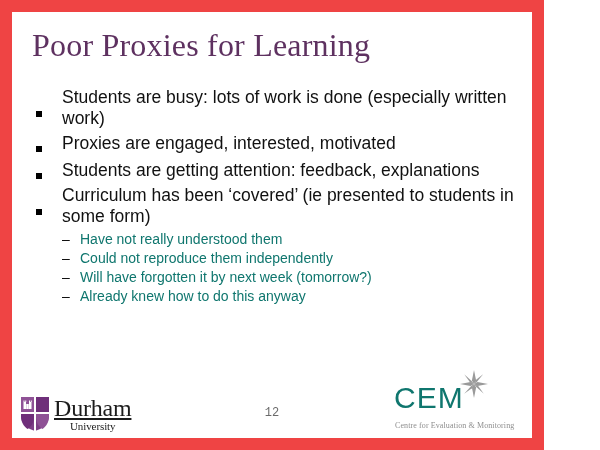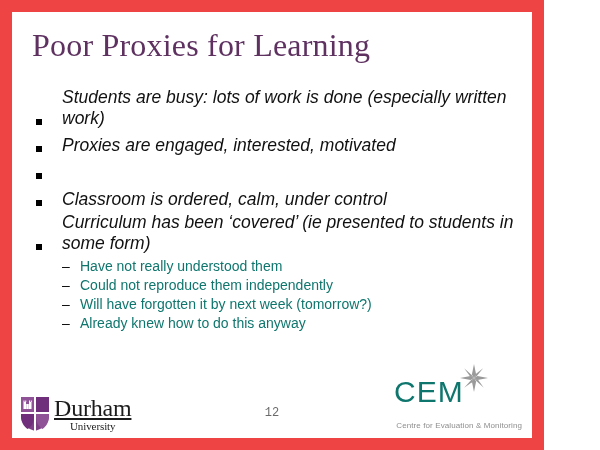--- a/index.html
+++ b/index.html
@@ -49,23 +49,22 @@
   
   .bullets {
     position: absolute;
     left: 20px;
     top: 75px;
     width: 540px;
   }
   .bullet-row {
     position: relative;
     display: flex;
-    align-items: flex-end;
+    align-items: center;
     margin-bottom: 2px;
-    font-style: italic;
   }
   .bullet-mark {
     flex: 0 0 auto;
     width: 30px;
     text-align: left;
     padding-left: 4px;
     box-sizing: border-box;
     padding-top: 7px;
   }
   .sq {
@@ -173,27 +172,26 @@
   }
   .cem-word {
     font-family: "Liberation Sans", sans-serif;
     font-size: 30px;
     letter-spacing: 1px;
     color: #0f766e;
     line-height: 30px;
     padding-left: 12px;
   }
   .cem-tag {
-    font-family: Liberation Sans, sans-serif;
+    font-family: Liberation Serif, serif;
     font-size: 8px;
     color: #8e8e8e;
     letter-spacing: 0.1px;
     padding-left: 13px;
-    margin-top: 14px;
-    text-align: right;
+    margin-top: 8px;
   }
 </style>
 </head>
 <body>
 
 <div class="slide">
   <div class="slide-inner">
 
     <div class="title">Poor Proxies for Learning</div>
 
@@ -204,26 +202,23 @@
         <span class="bullet-text">Students are busy: lots of work is done (especially written work)</span>
       </div>
 
       <div class="bullet-row">
         <span class="bullet-mark"><span class="sq"></span></span>
         <span class="bullet-text">Proxies are engaged, interested, motivated</span>
       </div>
 
       <div class="bullet-row">
         <span class="bullet-mark"><span class="sq"></span></span>
-      </div>
-
-      <div class="bullet-row">
-        <span class="bullet-mark"><span class="sq"></span></span>
-        <span class="bullet-text">Classroom is ordered, calm, under control</span>
-      </div>
+        <span class="bullet-text">Students are getting attention: feedback, explanations</span>
+      </div>
+
 
       <div class="bullet-row">
         <span class="bullet-mark"><span class="sq"></span></span>
         <span class="bullet-text">Curriculum has been ‘covered’ (ie presented to students in some form)</span>
       </div>
 
 
       <div class="subs">
         <div class="sub-row">
           <span class="sub-mark">–</span>

